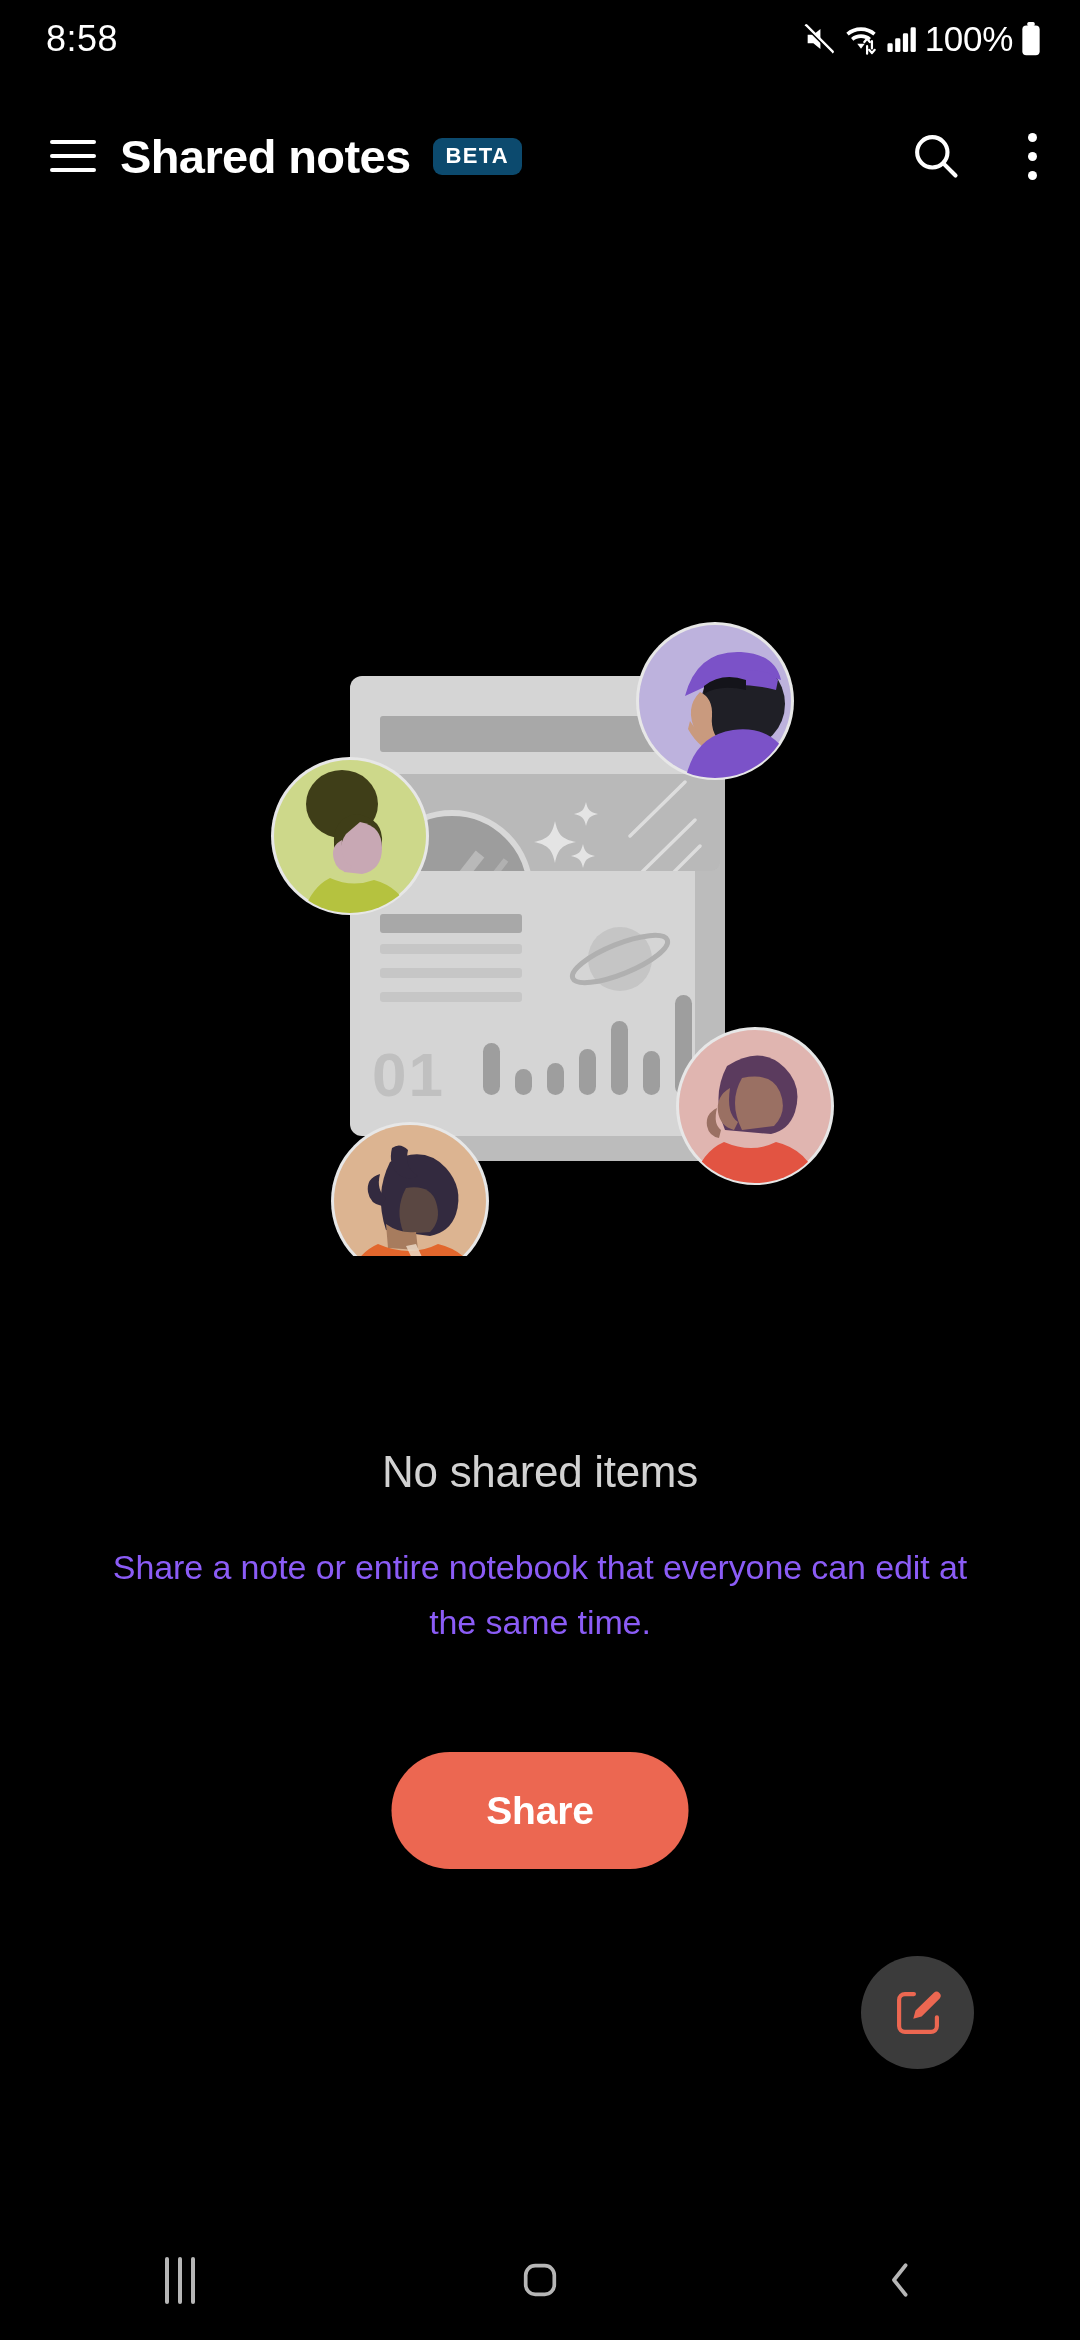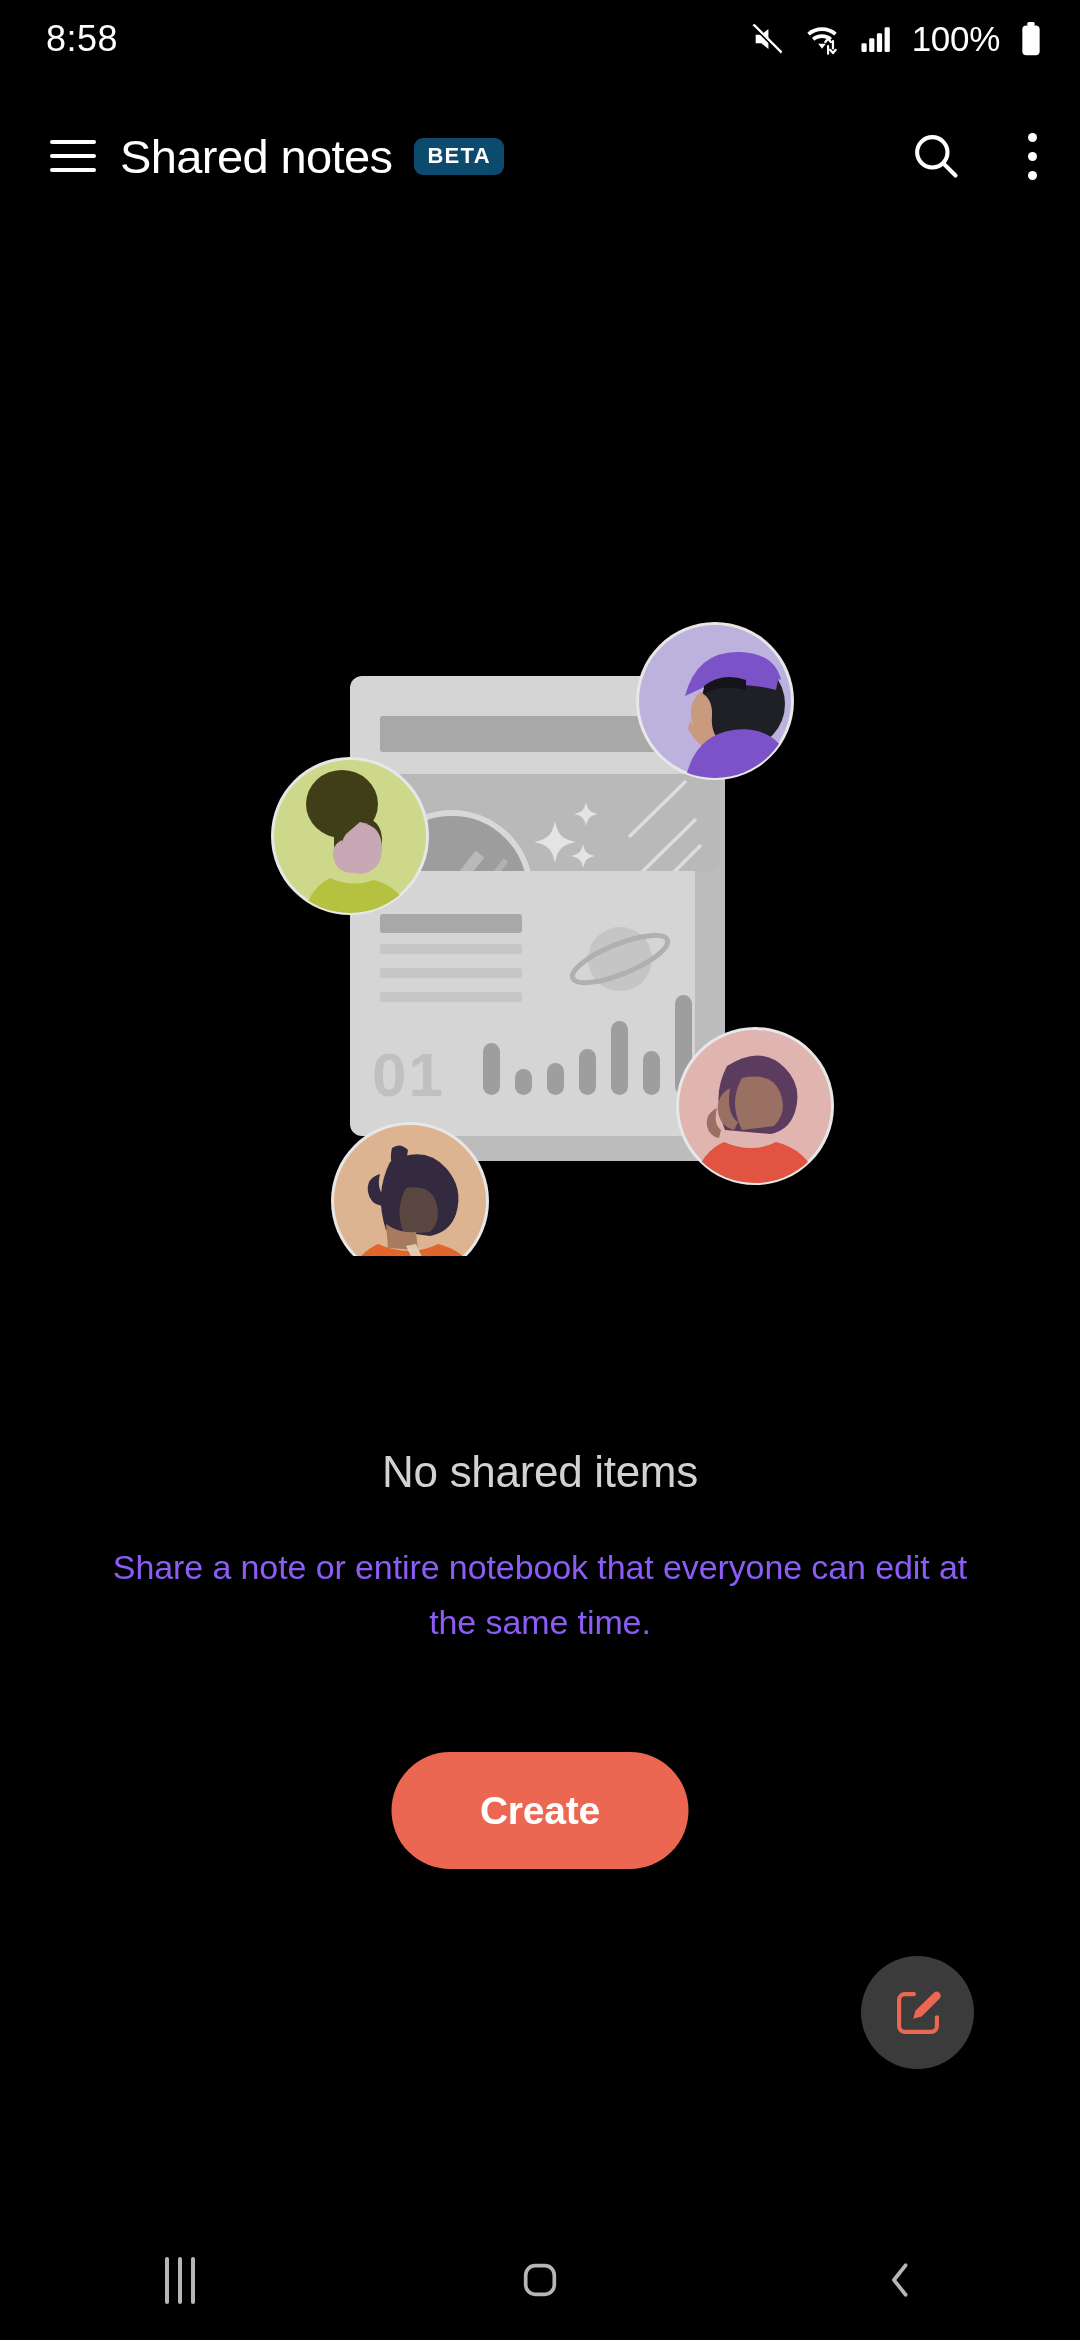--- a/index.html
+++ b/index.html
@@ -11,36 +11,36 @@
   }
   .phone { position:relative; width:1080px; height:2340px; background:#000; }
 
   
   .statusbar {
     position:absolute; top:0; left:0; width:1080px; height:78px;
     display:flex; align-items:center; justify-content:space-between;
     padding:0 38px 0 46px;
   }
   .status-time { color:#fff; font-size:36px; letter-spacing:.5px; font-weight:400; }
-  .status-right { display:flex; align-items:center; gap:20px; }
+  .status-right { display:flex; align-items:center; gap:7px; }
   .status-pct { color:#fff; font-size:35px; font-weight:400; letter-spacing:-.3px; }
   .ic { display:block; }
 
   
   .appbar {
     position:absolute; top:110px; left:0; width:1080px; height:92px;
     display:flex; align-items:center;
   }
   .hamburger {
     width:86px; height:92px; margin-left:30px;
     display:flex; flex-direction:column; justify-content:center; align-items:center; gap:10px;
   }
   .hamburger span { display:block; width:46px; height:4px; background:#fff; border-radius:2px; }
   .appbar-title {
-    color:#fff; font-size:47px; font-weight:400; letter-spacing:-.6px;
+    color:#fff; font-size:47px; font-weight:700; letter-spacing:-.6px;
     margin-left:4px; white-space:nowrap;
   }
   .beta-badge {
     margin-left:22px; background:#0c4a6e; color:#fff;
     font-size:22px; font-weight:700; letter-spacing:1.3px;
     padding:7px 13px 8px; border-radius:9px; line-height:1;
   }
   .appbar-spacer { flex:1; }
   .appbar-btn {
     width:96px; height:92px; display:flex; align-items:center; justify-content:center;
@@ -274,21 +274,21 @@
           <path d="M176 650 l26 54 l8 -4 l-24 -52z" fill="#ead8c6" opacity=".85"></path>
           <path d="M214 662 l-10 50 l9 2 l11 -50z" fill="#ead8c6" opacity=".85"></path>
         </g>
       </g>
     </svg>
   </div>
 
   <div class="empty-title">No shared items</div>
   <div class="empty-desc">Share a note or entire notebook that everyone can edit at the same time.</div>
 
-  <button class="create-btn">Create</button>
+  <button class="create-btn">Share</button>
 
   <button class="fab">
     <svg width="54" height="54" viewBox="0 0 24 24">
       <path d="M10.2 3.6 H6.2 A2.6 2.6 0 0 0 3.6 6.2 V17.8 A2.6 2.6 0 0 0 6.2 20.4 H17.8 A2.6 2.6 0 0 0 20.4 17.8 V13.9" fill="none" stroke="#ec6751" stroke-width="1.85" stroke-linecap="round"></path>
       <path d="M19.05 2.95 a1.85 1.85 0 0 1 2.6 2.6 L13.6 13.6 L9.9 14.6 L10.9 10.9 Z" fill="#ec6751"></path>
     </svg>
   </button>
 
   <div class="navbar">
     <div class="nav-btn">

